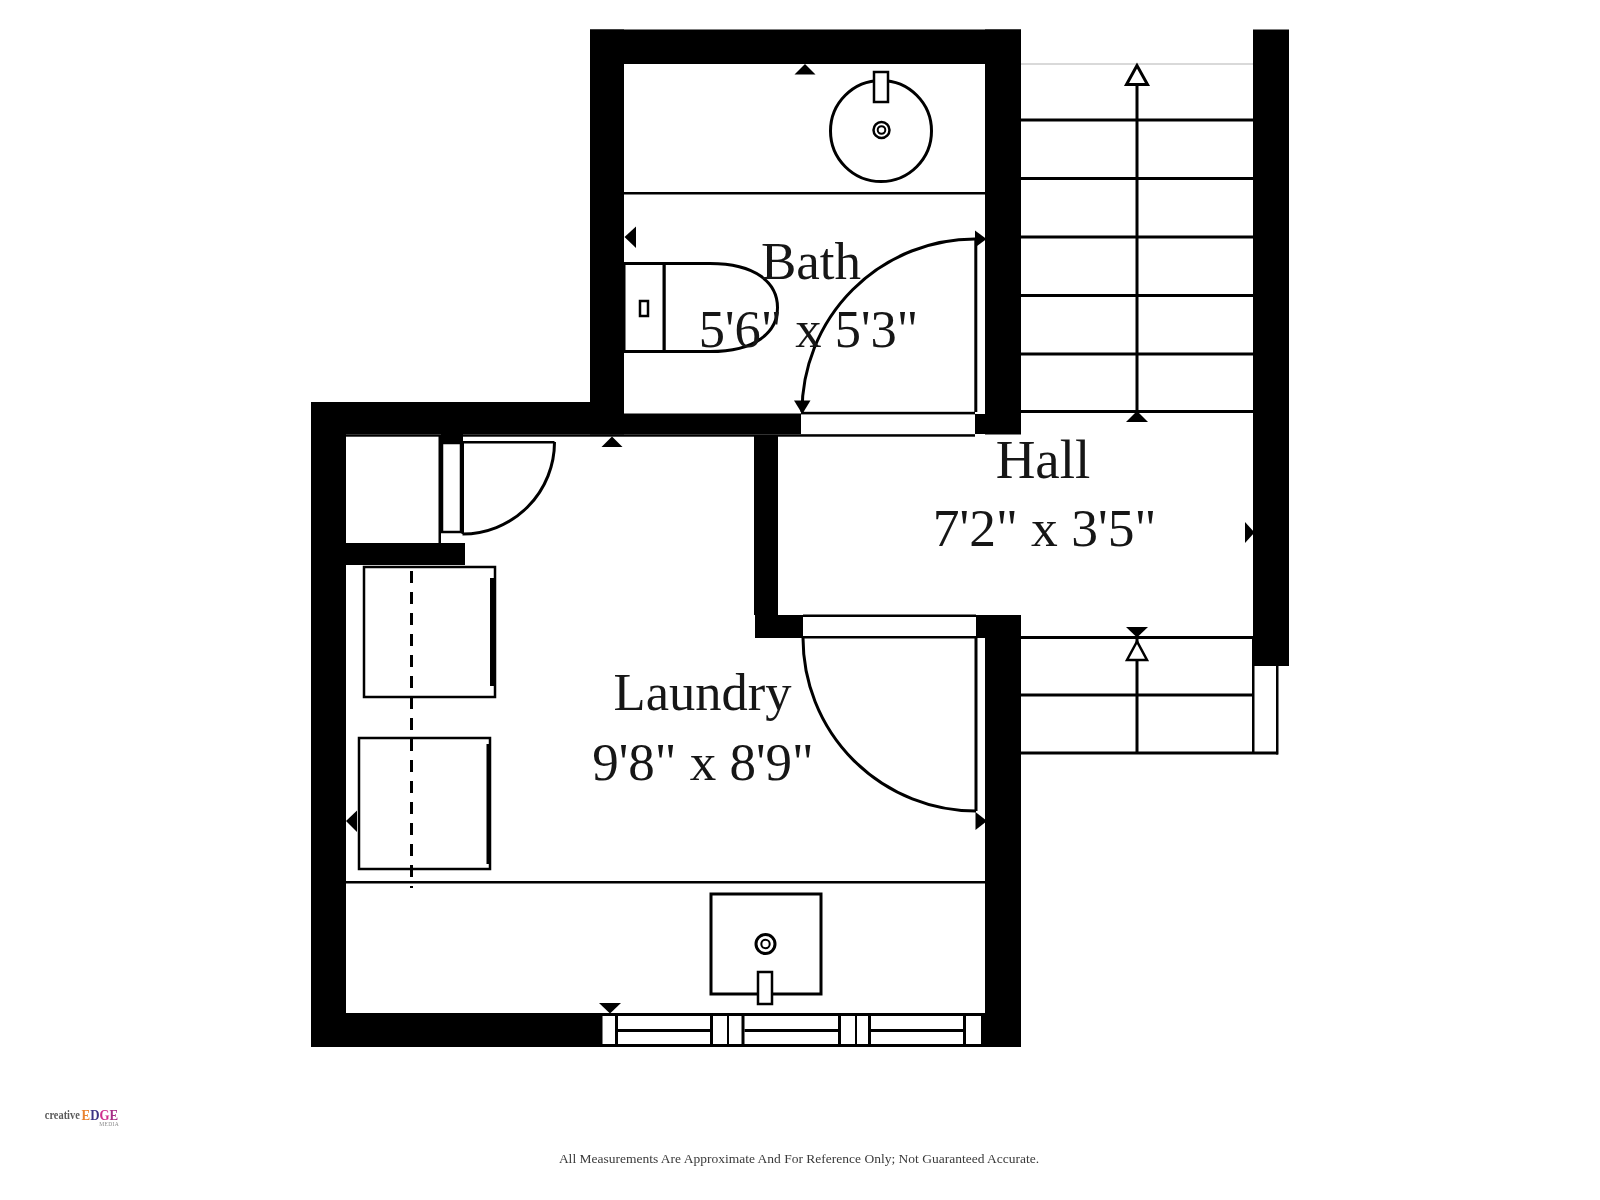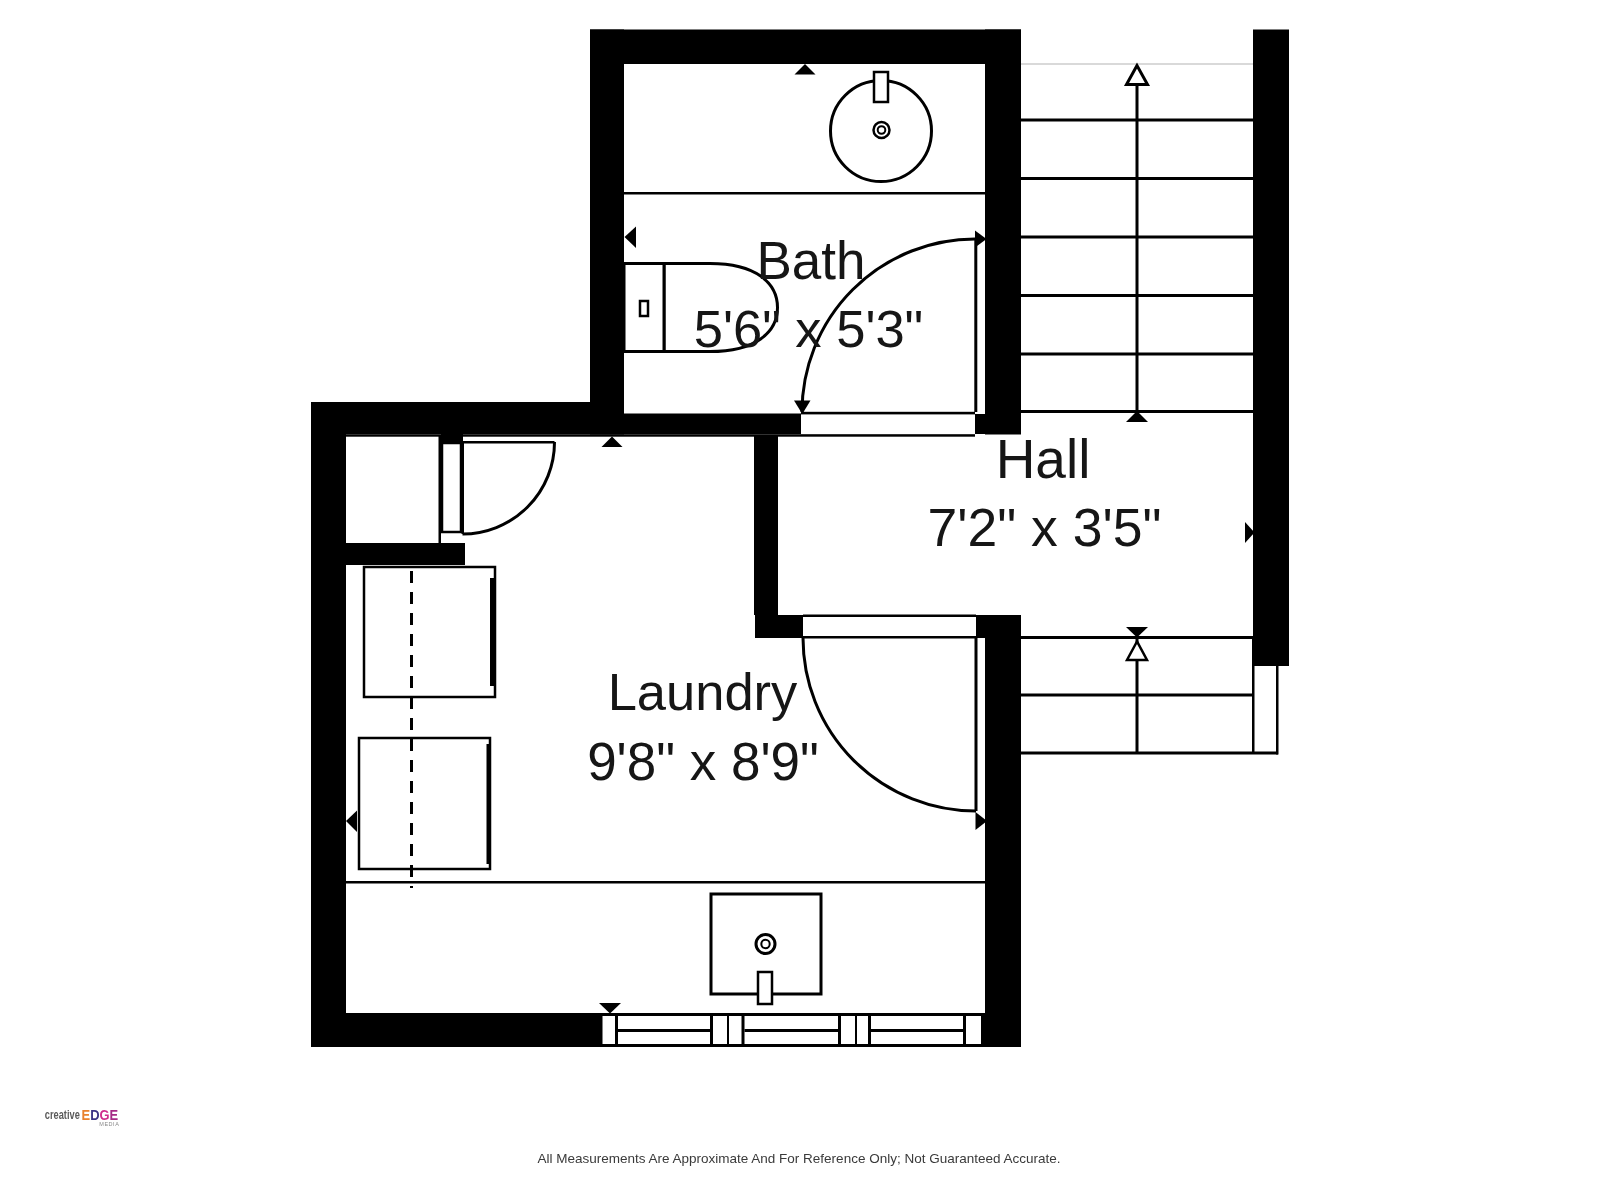--- a/index.html
+++ b/index.html
@@ -1,17 +1,17 @@
 <!DOCTYPE html>
 <html><head>
 <meta charset="utf-8">
 <style>
   html,body{margin:0;padding:0;background:#fff;}
   .page{position:relative;width:1600px;height:1200px;background:#fff;overflow:hidden;
-        font-family:Liberation Sans, sans-serif;}
+        font-family:Liberation Serif, serif;}
   svg{position:absolute;left:0;top:0;}
 </style>
 </head>
 <body>
 <div class="page">
 <svg width="1600" height="1200" viewBox="0 0 1600 1200">
 
   <g>
 
     <rect x="590" y="29.5" width="431" height="34.5" fill="#000"></rect>

